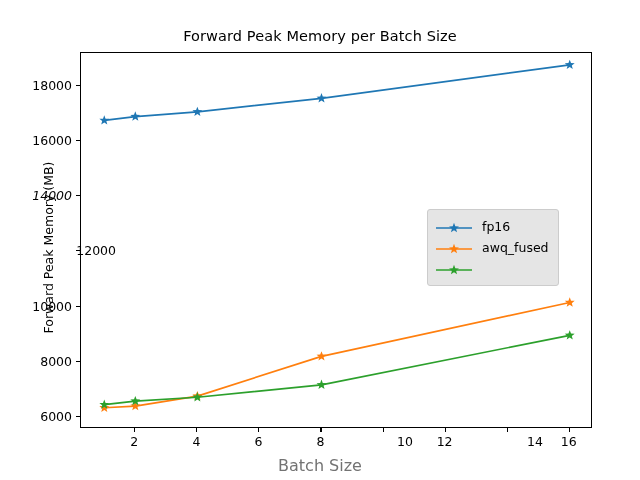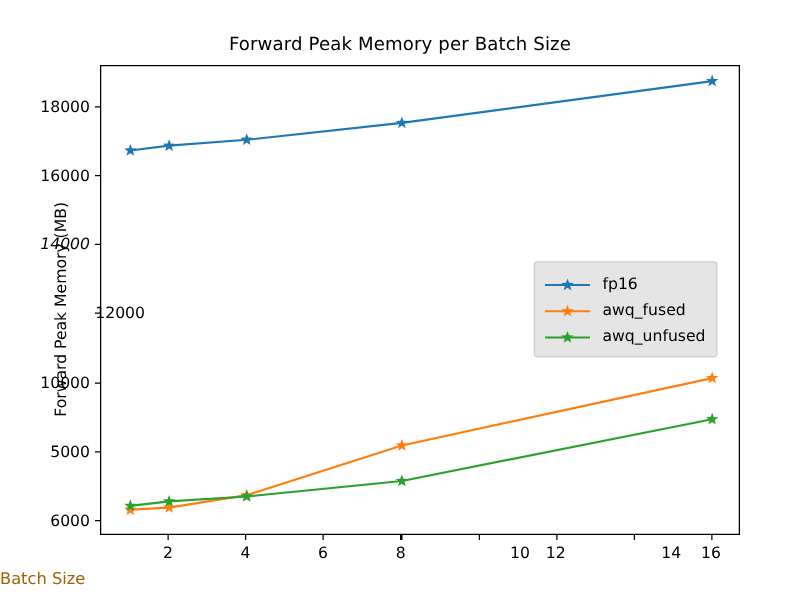--- a/index.html
+++ b/index.html
@@ -79,23 +79,23 @@
     top: 428px;
     width: 1.05px;
     height: 4px;
     background: #000000;
   }
   #xlabel {
     position: absolute;
     left: 0;
     top: 456px;
     width: 640px;
-    text-align: left;
-    font-size: 13px;
-    color: #a16207;
+    text-align: center;
+    font-size: 16px;
+    color: #737373;
   }
   #ylabel {
     position: absolute;
     left: -102px;
     top: 240px;
     width: 300px;
     text-align: center;
     font-size: 12.5px;
     color: #000000;
     transform: rotate(-90deg);
@@ -134,21 +134,21 @@
 <div id="figure">
 
   <div id="chart-title">Forward Peak Memory per Batch Size</div>
 
   <div id="ylabel">Forward Peak Memory (MB)</div>
   <div id="xlabel">Batch Size</div>
 
   <div id="ytick-container">
       <div class="ytick-wrap" style="top: 416.12px;">6000</div>
       <div class="ytick-mark" style="top: 416.12px;"></div>
-      <div class="ytick-wrap" style="top: 360.867px;">5000</div>
+      <div class="ytick-wrap" style="top: 360.867px;">8000</div>
       <div class="ytick-mark" style="top: 360.867px;"></div>
       <div class="ytick-wrap" style="top: 305.614px;">10000</div>
       <div class="ytick-mark" style="top: 305.614px;"></div>
       <div class="ytick-wrap" style="top: 250.36px; padding-left: 44px;">12000</div>
       <div class="ytick-mark" style="top: 250.36px;"></div>
       <div class="ytick-wrap" style="top: 195.107px; font-style: italic;">14000</div>
       <div class="ytick-mark" style="top: 195.107px;"></div>
       <div class="ytick-wrap" style="top: 139.853px;">16000</div>
       <div class="ytick-mark" style="top: 139.853px;"></div>
       <div class="ytick-wrap" style="top: 84.5996px;">18000</div>
@@ -156,25 +156,25 @@
     </div>
   <div id="xtick-container">
       <div class="xtick-wrap" style="left: 134.303px;">2</div>
       <div class="xtick-mark" style="left: 134.303px;"></div>
       <div class="xtick-wrap" style="left: 196.364px;">4</div>
       <div class="xtick-mark" style="left: 196.364px;"></div>
       <div class="xtick-wrap" style="left: 258.424px;">6</div>
       <div class="xtick-mark" style="left: 258.424px;"></div>
       <div class="xtick-wrap" style="left: 320.485px;">8</div>
       <div class="xtick-mark" style="left: 320.485px;"></div>
-      <div class="xtick-wrap" style="left: 394px; text-align: right;">10</div>
+      <div class="xtick-wrap" style="left: 405px;">10</div>
       <div class="xtick-mark" style="left: 382.545px;"></div>
       <div class="xtick-wrap" style="left: 444.606px;">12</div>
       <div class="xtick-mark" style="left: 444.606px;"></div>
-      <div class="xtick-wrap" style="left: 537px;">14</div>
+      <div class="xtick-wrap" style="left: 513px; text-align: right;">14</div>
       <div class="xtick-mark" style="left: 506.667px;"></div>
       <div class="xtick-wrap" style="left: 568.727px;">16</div>
       <div class="xtick-mark" style="left: 568.727px;"></div>
     </div>
 
   <div id="plot-area">
     <svg id="plot-svg" viewBox="0 0 512 376" preserveAspectRatio="none">
         <g>
           <path d="M23.27 67.41 L54.30 63.54 L116.36 58.84 L240.48 45.31 L488.73 11.88" fill="none" stroke="#1f77b4" stroke-width="1.7" stroke-linejoin="round" stroke-linecap="round"></path>
           <polygon points="23.27,62.21 24.56,65.64 28.22,65.80 25.35,68.08 26.33,71.62 23.27,69.59 20.22,71.62 21.20,68.08 18.33,65.80 21.99,65.64" fill="#1f77b4"></polygon>
@@ -215,17 +215,16 @@
             <line x1="1" y1="7" x2="37" y2="7" stroke="#ff7f0e" stroke-width="1.7"></line>
             <polygon points="19.00,1.80 20.28,5.23 23.95,5.39 21.08,7.67 22.06,11.21 19.00,9.18 15.94,11.21 16.92,7.67 14.05,5.39 17.72,5.23" fill="#ff7f0e"></polygon>
           </svg></span>
         <span class="legend-label">awq_fused</span>
       </div>
       <div class="legend-row">
         <span class="legend-swatch"><svg width="38" height="14" viewBox="0 0 38 14">
             <line x1="1" y1="7" x2="37" y2="7" stroke="#2ca02c" stroke-width="1.7"></line>
             <polygon points="19.00,1.80 20.28,5.23 23.95,5.39 21.08,7.67 22.06,11.21 19.00,9.18 15.94,11.21 16.92,7.67 14.05,5.39 17.72,5.23" fill="#2ca02c"></polygon>
           </svg></span>
-        <span class="legend-label">awq_unfused</span>
       </div>
     </div>
 
 </div>
 
 </body></html>

